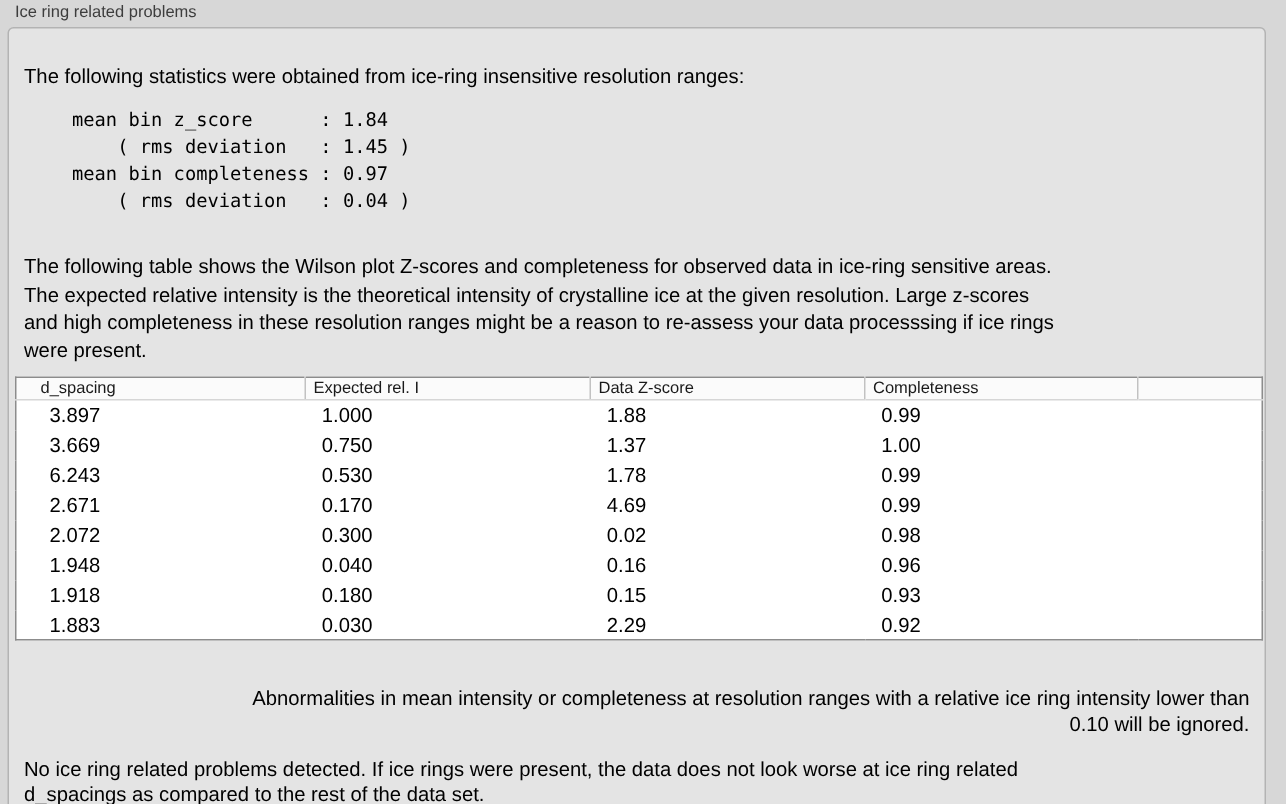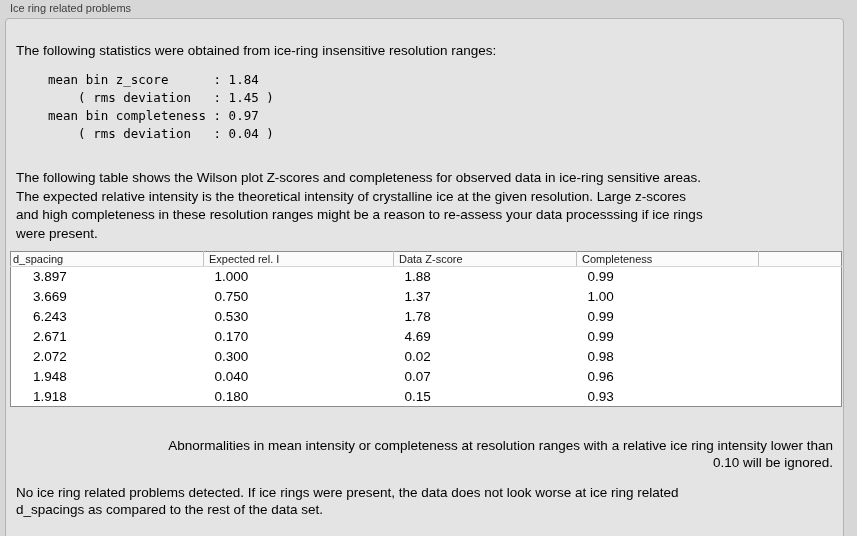--- a/index.html
+++ b/index.html
@@ -62,21 +62,21 @@
     font-weight: normal;
     text-align: left;
     color: #1a1a1a;
     background: #fbfbfb;
     padding: 0 2px 1px 5px;
     border-bottom: 1px solid #d6d6d6;
     border-left: 1px solid #c2c2c2;
     white-space: nowrap;
     overflow: hidden;
   }
-  table.data-table th:first-child { border-left: none; padding-left: 2px; }
+  table.data-table th:first-child { border-left: none; padding-left: 16px; }
   table.data-table td {
     height: 20px;
     font-size: 13.5px;
     padding: 0 2px 0 11px;
     white-space: nowrap;
     overflow: hidden;
     margin-left: 28px;
   }
   table.data-table td:first-child { padding-left: 22px; }
 </style>
@@ -149,29 +149,36 @@
           <tr>
             <td>2.072</td>
             <td>0.300</td>
             <td>0.02</td>
             <td>0.98</td>
             <td></td>
           </tr>
           <tr>
             <td>1.948</td>
             <td>0.040</td>
-            <td>0.07</td>
+            <td>0.16</td>
             <td>0.96</td>
             <td></td>
           </tr>
           <tr>
             <td>1.918</td>
             <td>0.180</td>
             <td>0.15</td>
             <td>0.93</td>
+            <td></td>
+          </tr>
+          <tr>
+            <td>1.883</td>
+            <td>0.030</td>
+            <td>2.29</td>
+            <td>0.92</td>
             <td></td>
           </tr>
         </tbody>
     </table>
   </div>
 
   <p class="body-text note-text">Abnormalities in mean intensity or completeness at resolution ranges with a relative ice ring intensity lower than
 0.10 will be ignored.</p>
 
   <p class="body-text conclusion-text">No ice ring related problems detected. If ice rings were present, the data does not look worse at ice ring related

